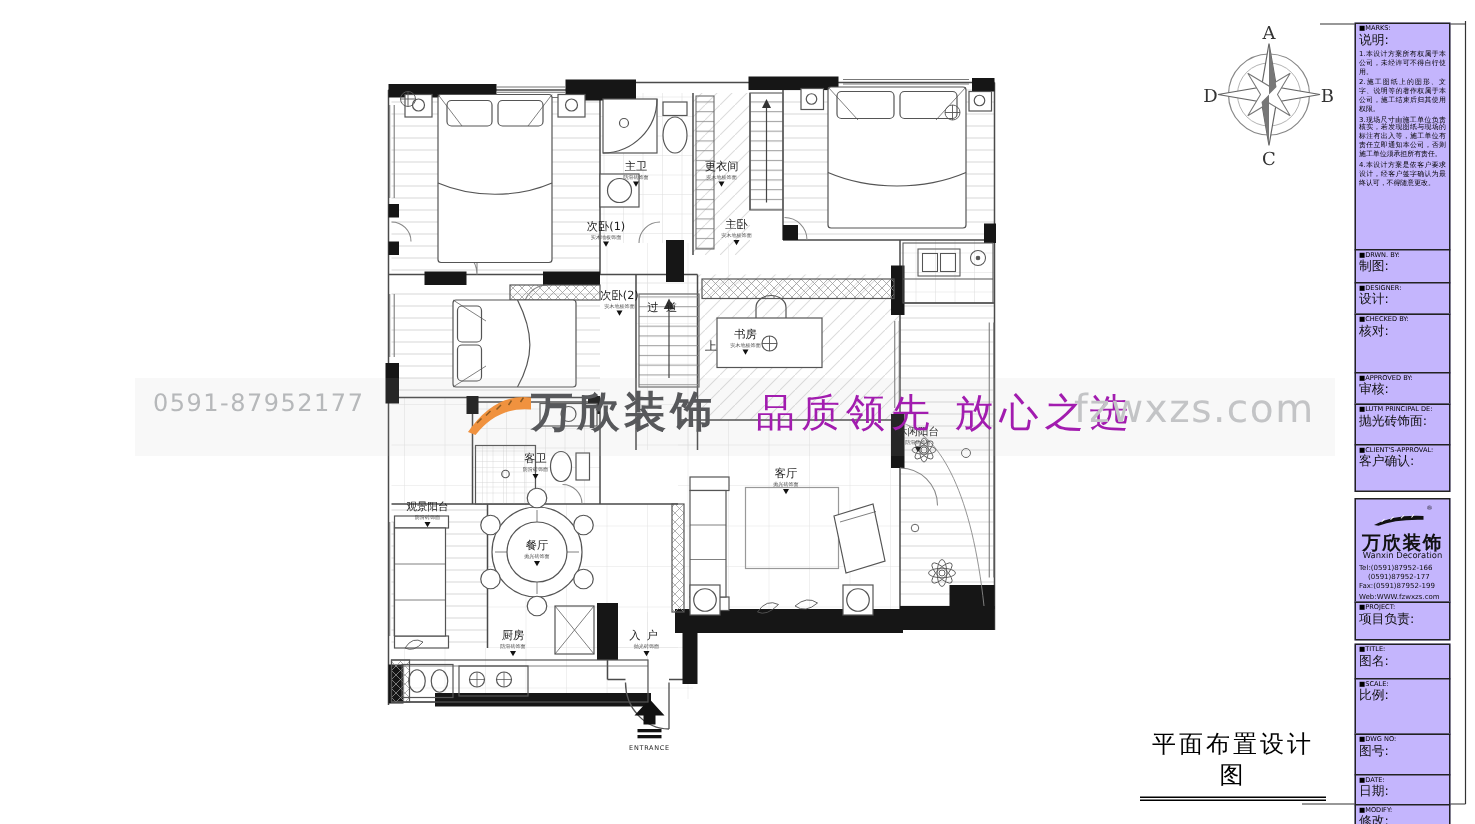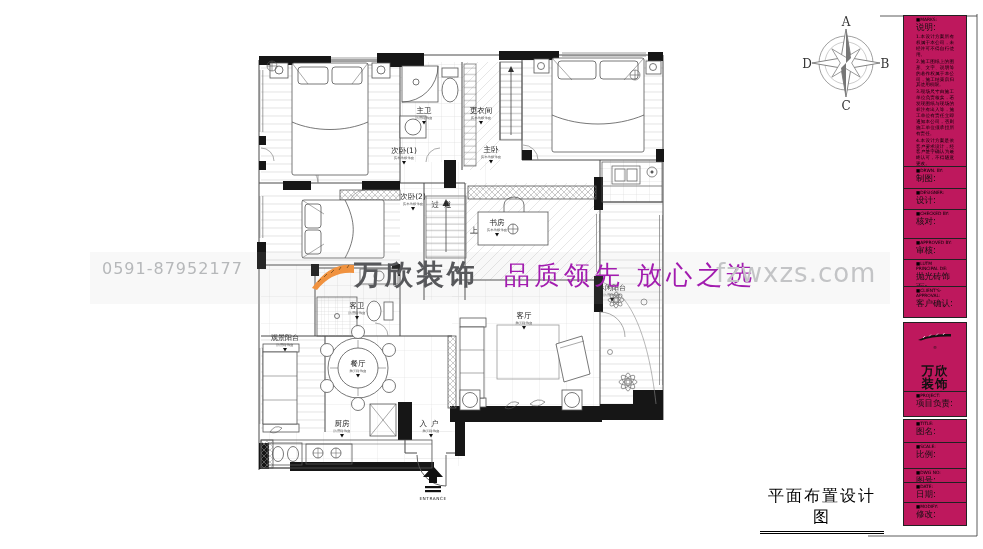--- a/index.html
+++ b/index.html
@@ -11,21 +11,21 @@
   .wm{position:absolute;pointer-events:none;white-space:nowrap;}
   .wm-band{position:absolute;left:90px;top:252px;width:800px;height:52px;background:rgba(185,185,185,.10);}
   .wm-phone{left:102px;top:259px;font-size:16px;letter-spacing:1px;color:#b6b8ba;}
   .wm-logo{left:354px;top:256px;font-size:28px;font-weight:bold;letter-spacing:3px;color:#57585b;}
   .wm-slogan{left:504px;top:258px;font-size:26px;letter-spacing:4px;color:#a21caf;}
   .wm-site{left:716px;top:258px;font-size:26px;letter-spacing:1px;color:#c3c4c6;}
   .wm-swoosh{left:310px;top:258px;}
 
   
   #tb{position:absolute;left:903px;top:16px;width:64px;box-sizing:border-box;color:#111;}
-  .sec{box-sizing:border-box;border:1px solid #222;margin-top:-1px;padding:1px 12px;overflow:hidden;background:#be185d;}
+  .sec{box-sizing:border-box;border:1px solid #222;margin-top:-1px;padding:1px 2px;overflow:hidden;background:#c4b5fd;}
   .sec .en{font-size:4.4px;line-height:5.2px;letter-spacing:0;color:#000;}
   .sec .zh{font-size:8.5px;line-height:11px;}
   .gap{height:5px;border:none;}
   .notes p{margin:1px 0;font-size:4.6px;line-height:5.9px;text-align:justify;color:#000;}
   .marks-zh{font-size:10px;line-height:13px;}
   .company{text-align:center;padding-top:3px;}
   .company .cname{font-size:12.5px;font-weight:bold;letter-spacing:1px;line-height:13px;}
   .company .reg{font-size:4px;vertical-align:top;}
   .company .cen{font-size:5.6px;line-height:7px;}
   .company .contact{margin-top:2px;text-align:left;font-size:4.7px;line-height:6.2px;}
@@ -431,21 +431,21 @@
       <p>4.本设计方案是依客户要求设计，经客户签字确认为最终认可，不得随意更改。</p>
     </div>
     <div class="sec" style="height:23px">
       <div class="en">■DRWN. BY:</div>
       <div class="zh">制图:</div>
     </div>
     <div class="sec" style="height:22px">
       <div class="en">■DESIGNER:</div>
       <div class="zh">设计:</div>
     </div>
-    <div class="sec" style="height:30px">
+    <div class="sec" style="height:40px">
       <div class="en">■CHECKED BY:</div>
       <div class="zh">核对:</div>
     </div>
     <div class="sec" style="height:22px">
       <div class="en">■APPROVED BY:</div>
       <div class="zh">审核:</div>
     </div>
     <div class="sec" style="height:28px">
       <div class="en">■LUTM PRINCIPAL DE:</div>
       <div class="zh">抛光砖饰面:</div>
@@ -471,25 +471,25 @@
     </div>
     <div class="sec" style="height:26px">
       <div class="en">■PROJECT:</div>
       <div class="zh">项目负责:</div>
     </div>
     <div class="gap" style="height:3px"></div>
     <div class="sec" style="height:24px">
       <div class="en">■TITLE:</div>
       <div class="zh">图名:</div>
     </div>
-    <div class="sec" style="height:27px">
+    <div class="sec" style="height:38px">
       <div class="en">■SCALE:</div>
       <div class="zh">比例:</div>
     </div>
-    <div class="sec" style="height:15px">
+    <div class="sec" style="height:28px">
       <div class="en">■DWG NO:</div>
       <div class="zh">图号:</div>
     </div>
     <div class="sec" style="height:21px">
       <div class="en">■DATE:</div>
       <div class="zh">日期:</div>
     </div>
     <div class="sec" style="height:24px">
       <div class="en">■MODIFY:</div>
       <div class="zh">修改:</div>

